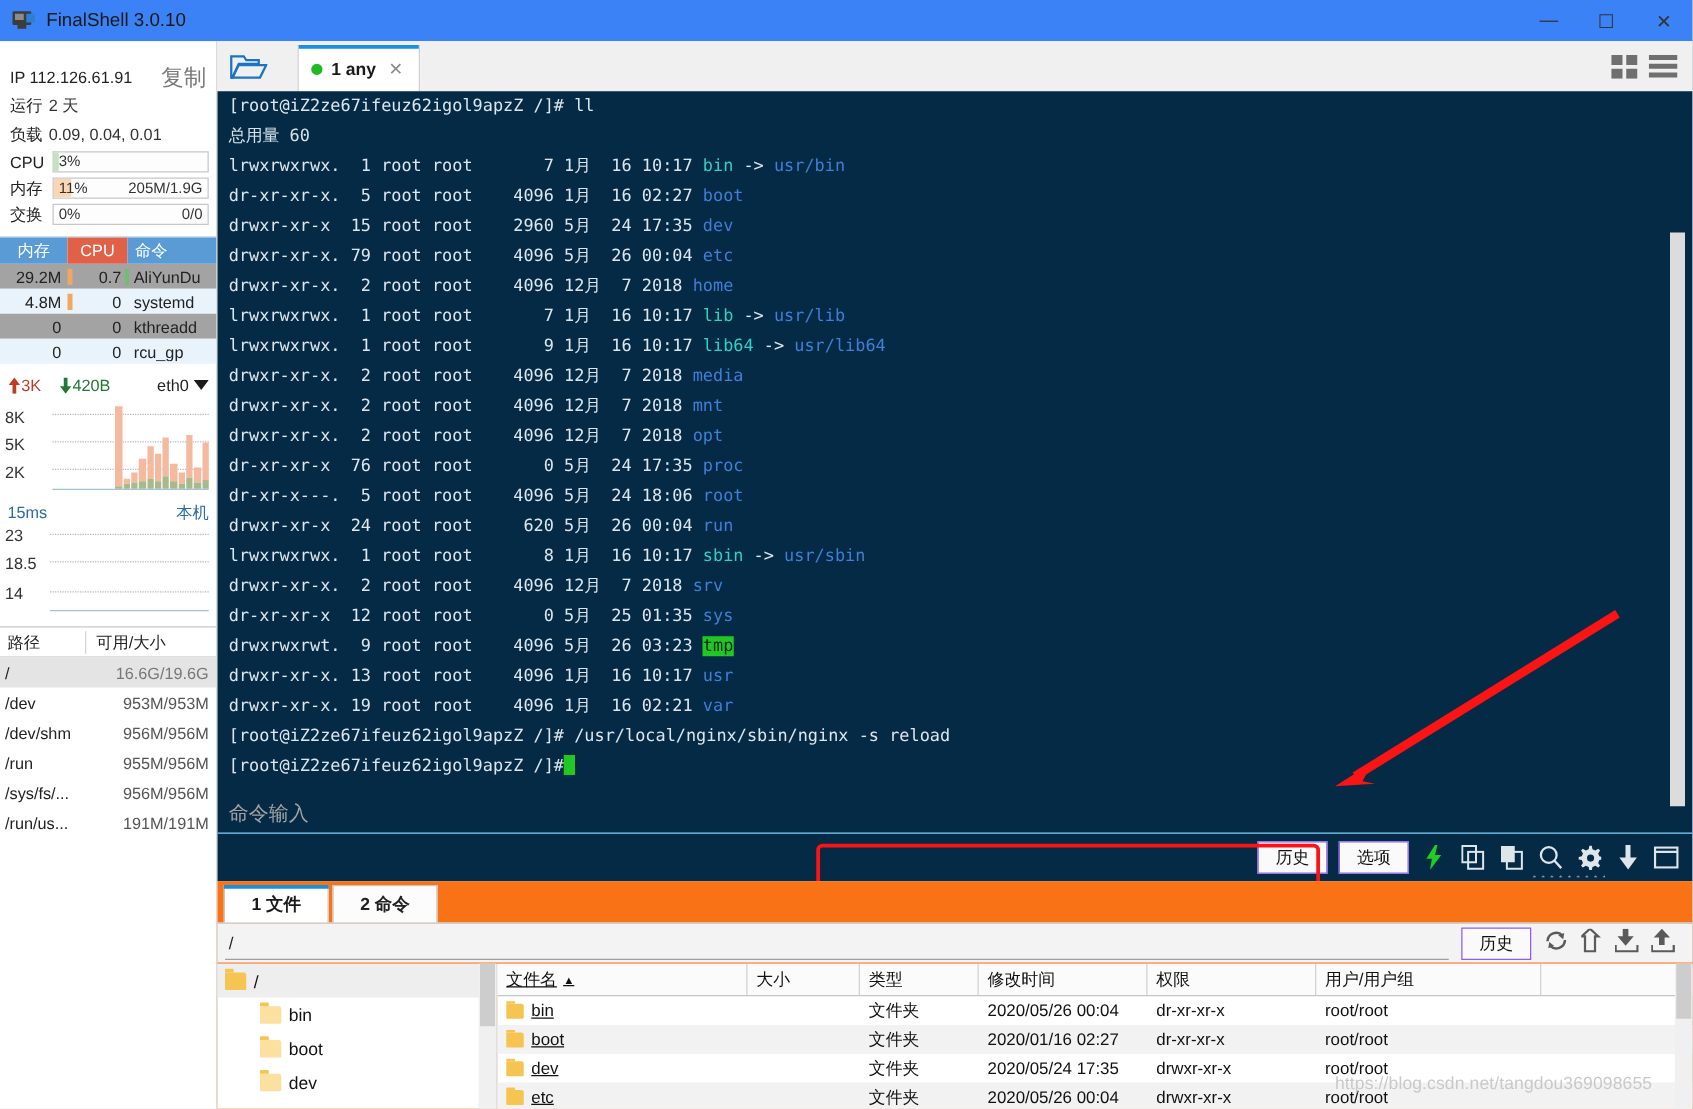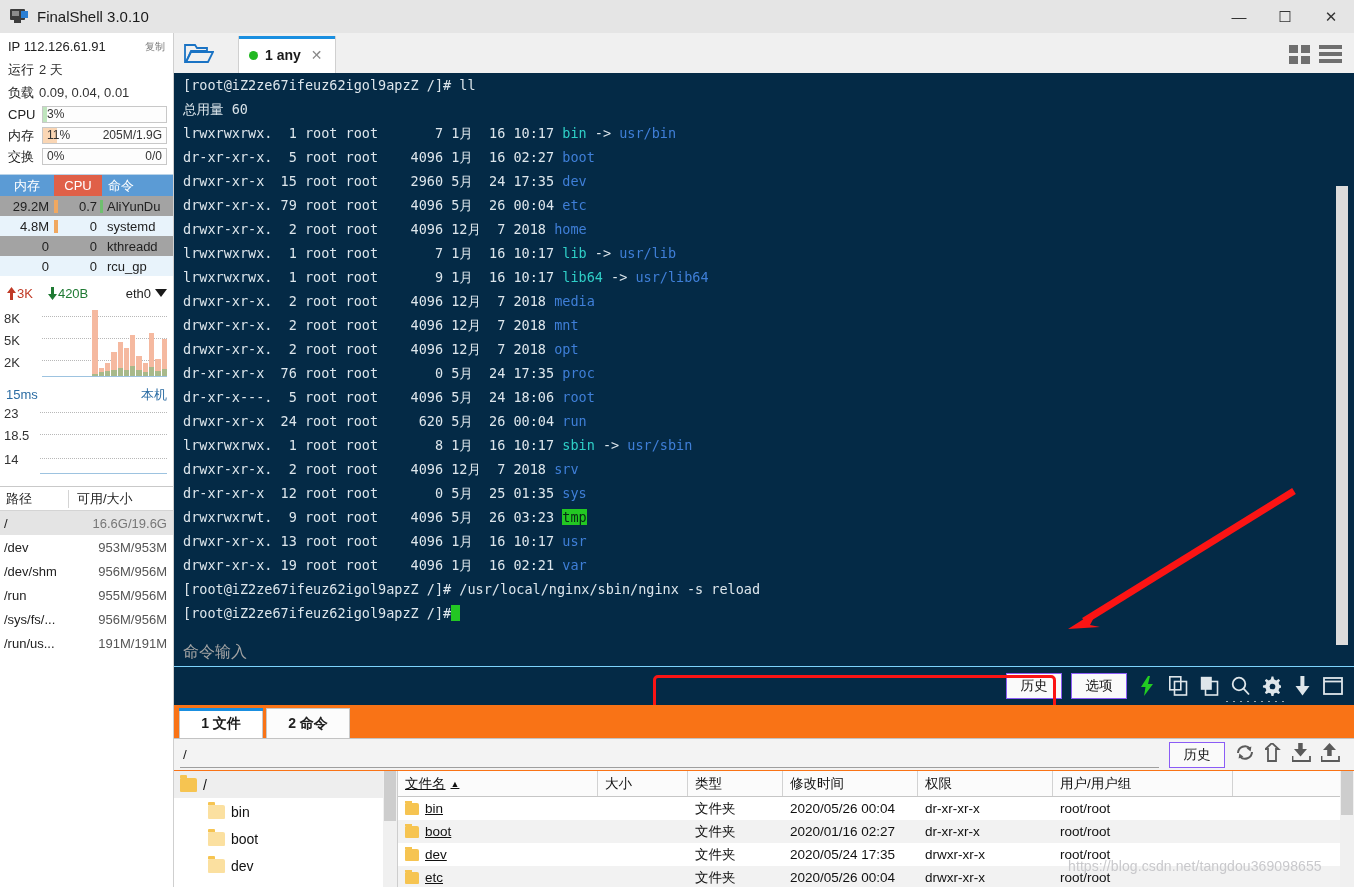--- a/index.html
+++ b/index.html
@@ -6,21 +6,21 @@
   html, body {
     width: 1354px; height: 887px;
     font-family: "Liberation Sans", sans-serif;
     background: #ffffff; overflow: hidden;
   }
   .app { position: relative; width: 1354px; height: 887px; }
 
   
   .titlebar {
     position: absolute; left: 0; top: 0; width: 1354px; height: 33px;
-    background: #e5e5e5; display: flex; align-items: center;
+    background: #3b82f6; display: flex; align-items: center;
   }
   .app-icon {
     width: 18px; height: 15px; margin-left: 10px; margin-right: 9px;
     position: relative;
   }
   .app-icon .scr {
     position: absolute; left: 0; top: 0; width: 15px; height: 11px;
     background: #3c3c3c; border-radius: 1px;
   }
   .app-icon .scr:after {
@@ -42,23 +42,23 @@
     justify-content: center; font-size: 15px; color: #333;
   }
 
   
   .sidebar {
     position: absolute; left: 0; top: 33px; width: 174px; height: 854px;
     background: #ffffff; border-right: 1px solid #cfcfcf;
     font-size: 13px; color: #222;
   }
   .sb-row { display: flex; align-items: center; padding: 0 8px; height: 23px; }
-  .sb-ip { margin-top: 2px; }
+  .sb-ip { margin-top: 17px; }
   .sb-ip .lbl { color: #222; font-size: 13px; }
-  .sb-copy { margin-left: auto; color: #7a7a7a; font-size: 10px; cursor: pointer; font-family: Liberation Mono, monospace; }
+  .sb-copy { margin-left: auto; color: #7a7a7a; font-size: 18px; cursor: pointer; font-family: Liberation Mono, monospace; }
   .sb-k { color: #222; }
   .sb-v { color: #333; margin-left: 5px; }
 
   .meter-row { display: flex; align-items: center; padding: 0 6px 0 8px; height: 21px; }
   .meter-lab { width: 34px; font-size: 13px; color: #222; flex: none; }
   .meter {
     position: relative; flex: 1; height: 17px; border: 1px solid #c8c8c8;
     background: #fdfdfd; overflow: hidden;
   }
   .meter .fill { position: absolute; left: 0; top: 0; bottom: 0; }

